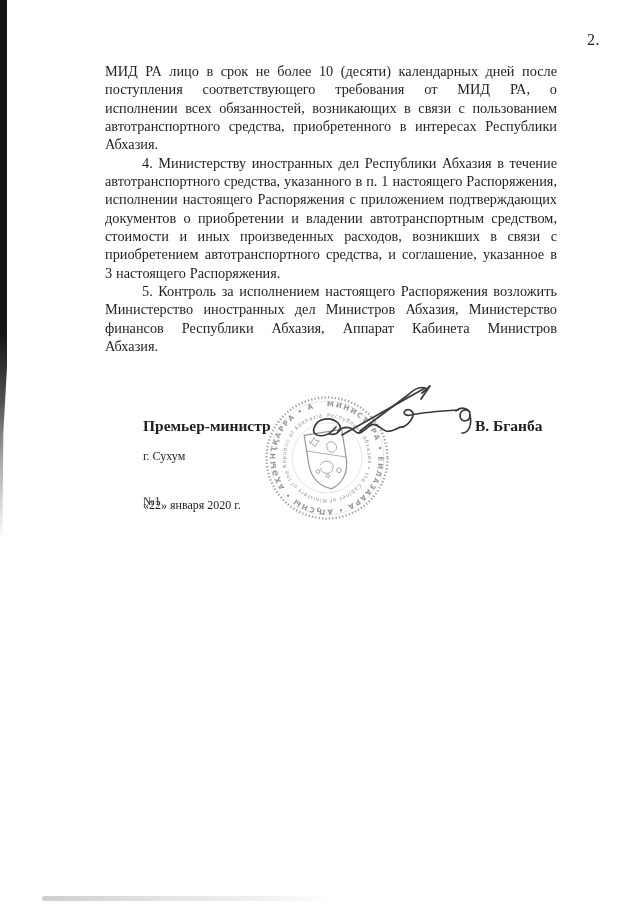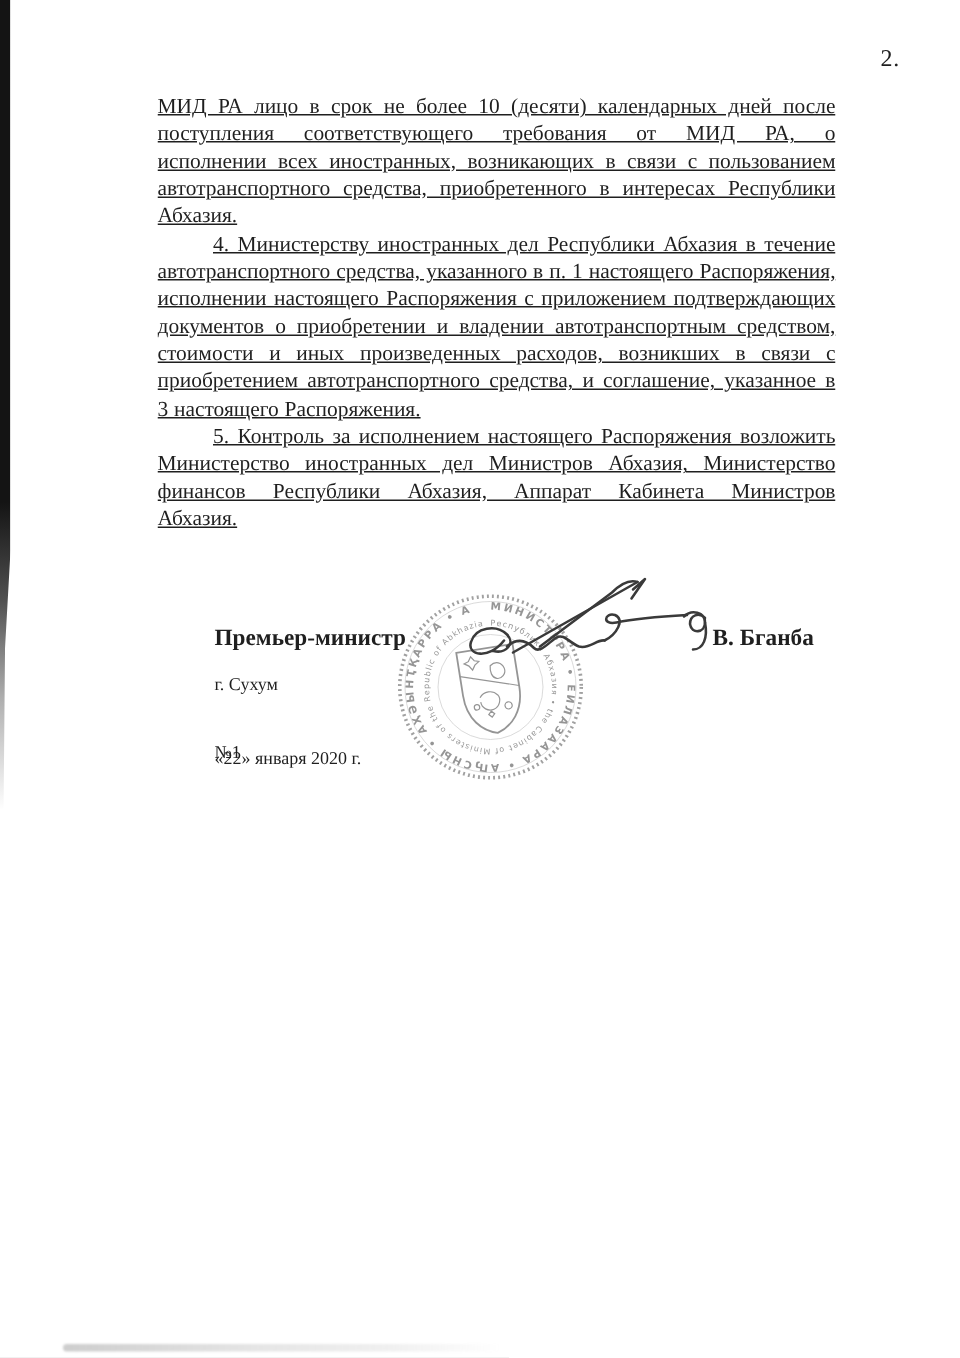--- a/index.html
+++ b/index.html
@@ -44,21 +44,20 @@
   .doc-body{
     position:absolute;left:105px;top:62px;width:452px;
     font-size:14.3px;
   }
   .para{margin:0;padding:0;}
   .line{
     height:18.35px;line-height:18.35px;
     text-align:justify;text-align-last:justify;
     overflow:hidden;white-space:normal;
     word-spacing:.02em;
-    text-decoration:underline;
   }
   .line.last{text-align-last:left;}
   .line.indent{text-indent:37px;}
   .sig-title,.sig-name{
     position:absolute;font-weight:700;font-size:15.5px;line-height:19px;
   }
   .sig-title{left:143px;top:416px;}
   .sig-name{left:475px;top:416px;}
   .sig-place,.sig-date,.sig-number{
     position:absolute;left:143px;font-size:12px;line-height:18px;
@@ -80,21 +79,21 @@
 <div class="page">
 
   <div class="scan-edge"></div>
 
   <div class="page-number">2.</div>
 
   <div class="doc-body">
       <div class="para">
         <div class="line">МИД РА лицо в срок не более 10 (десяти) календарных дней после</div>
         <div class="line">поступления соответствующего требования от МИД РА, о добросовестном</div>
-        <div class="line">исполнении всех иностранных, возникающих в связи с пользованием</div>
+        <div class="line">исполнении всех обязанностей, возникающих в связи с пользованием</div>
         <div class="line">автотранспортного средства, приобретенного в интересах Республики</div>
         <div class="line last">Абхазия.</div>
       </div>
       <div class="para">
         <div class="line indent">4. Министерству иностранных дел Республики Абхазия в течение 14</div>
         <div class="line">автотранспортного средства, указанного в п. 1 настоящего Распоряжения,</div>
         <div class="line">исполнении настоящего Распоряжения с приложением подтверждающих</div>
         <div class="line">документов о приобретении и владении автотранспортным средством,</div>
         <div class="line">стоимости и иных произведенных расходов, возникших в связи с</div>
         <div class="line">приобретением автотранспортного средства, и соглашение, указанное в п.</div>

